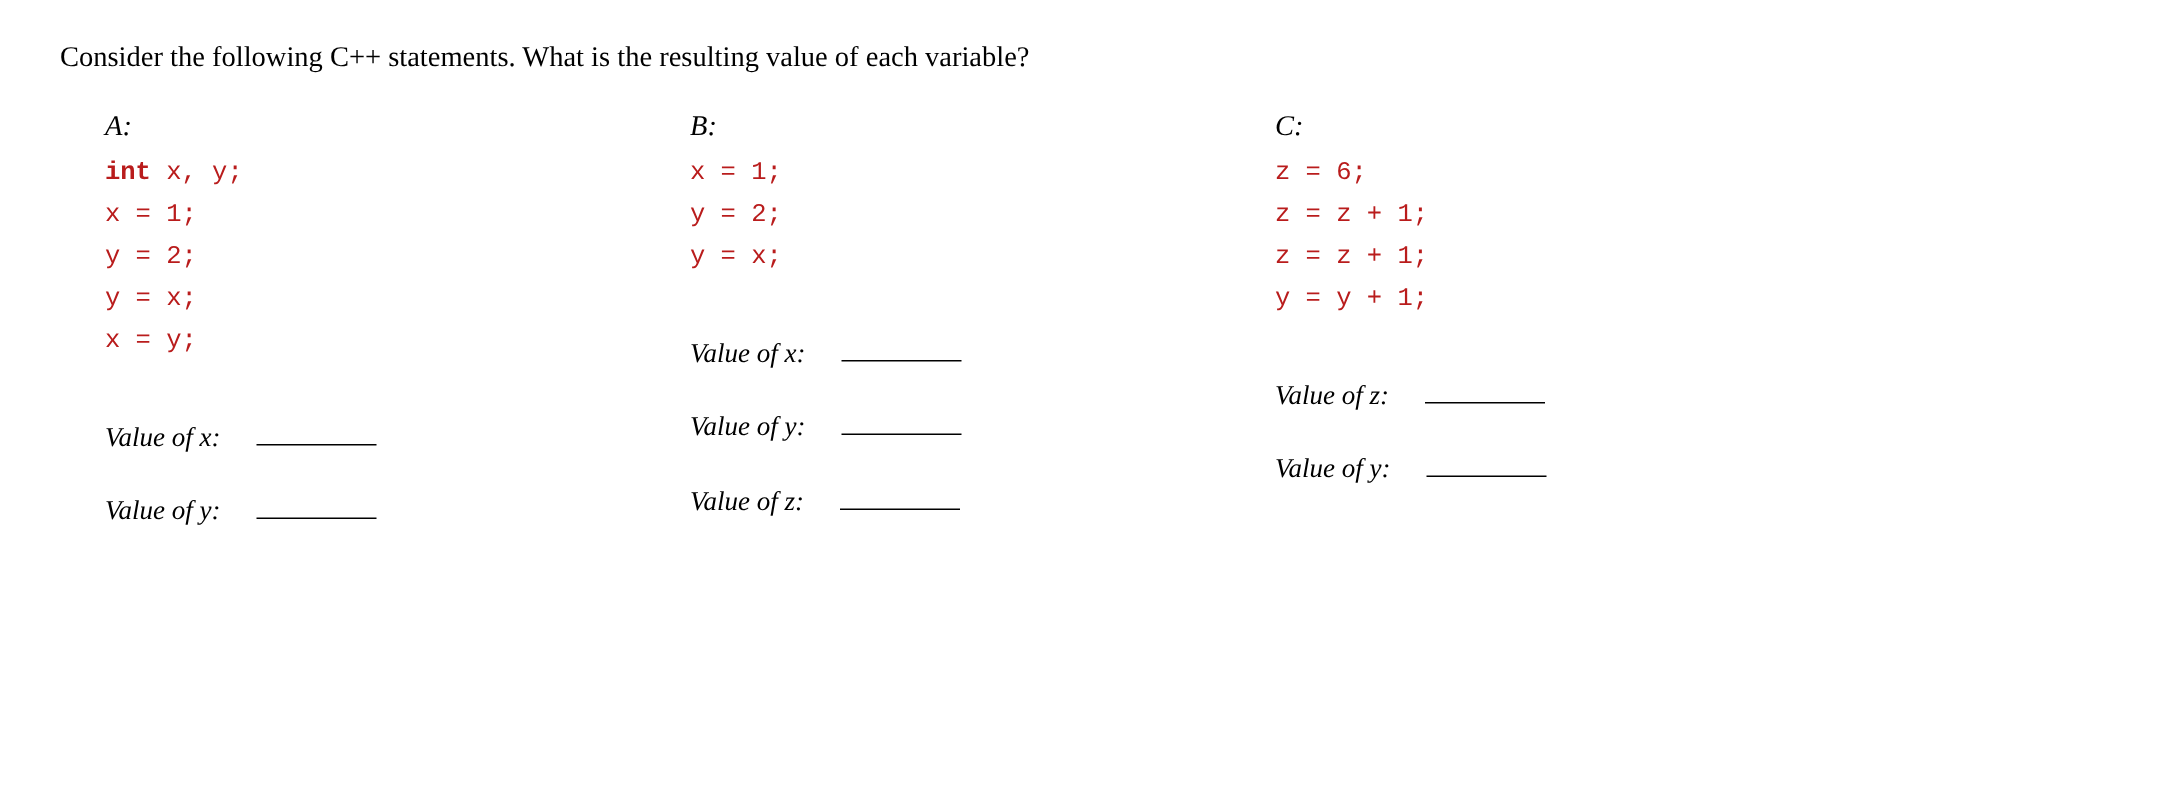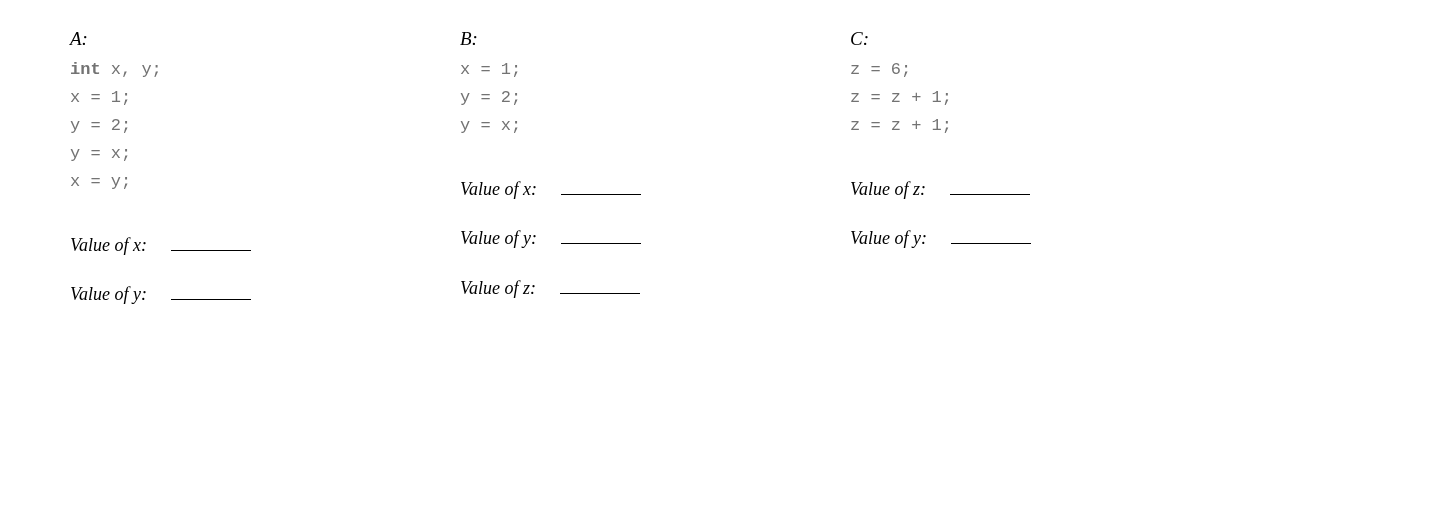--- a/index.html
+++ b/index.html
@@ -51,21 +51,21 @@
     .section-label {
       font-size: 19px;
       font-style: italic;
       margin-right: 14px;
       font-family: 'Times New Roman', Times, serif;
     }
 
     .code-block {
       font-family: 'Courier New', Courier, monospace;
       font-size: 17px;
-      color: #737373;
+      color: #b91c1c;
       line-height: 1.65;
       margin-bottom: 20px;
     }
 
     .code-line {
       white-space: pre;
     }
 
     .code-line .keyword {
       font-weight: bold;
@@ -96,20 +96,21 @@
       border-bottom: 1.5px solid #000;
       margin-left: 4px;
       vertical-align: baseline;
     }
   </style>
 </head>
 <body>
 
 <div class="page-container">
 
+  <div class="question-text">Consider the following C++ statements. What is the resulting value of each variable?</div>
 
   <div class="sections-row">
 
     <div class="section">
       <div class="section-header">
         <span class="section-label">A:</span>
       </div>
       <div class="code-block">
         <div class="code-line"><span class="keyword">int</span> x, y;</div>
         <div class="code-line">x = 1;</div>
@@ -155,20 +156,21 @@
     </div>
 
     <div class="section">
       <div class="section-header">
         <span class="section-label">C:</span>
       </div>
       <div class="code-block">
         <div class="code-line">z = 6;</div>
         <div class="code-line">z = z + 1;</div>
         <div class="code-line">z = z + 1;</div>
+        <div class="code-line">y = y + 1;</div>
       </div>
       <div class="values-block">
         <div class="value-line">
           <span class="value-label">Value of z:</span>
           <span class="underline-blank"></span>
         </div>
         <div class="value-line">
           <span class="value-label">Value of y:</span>
           <span class="underline-blank"></span>
         </div>

